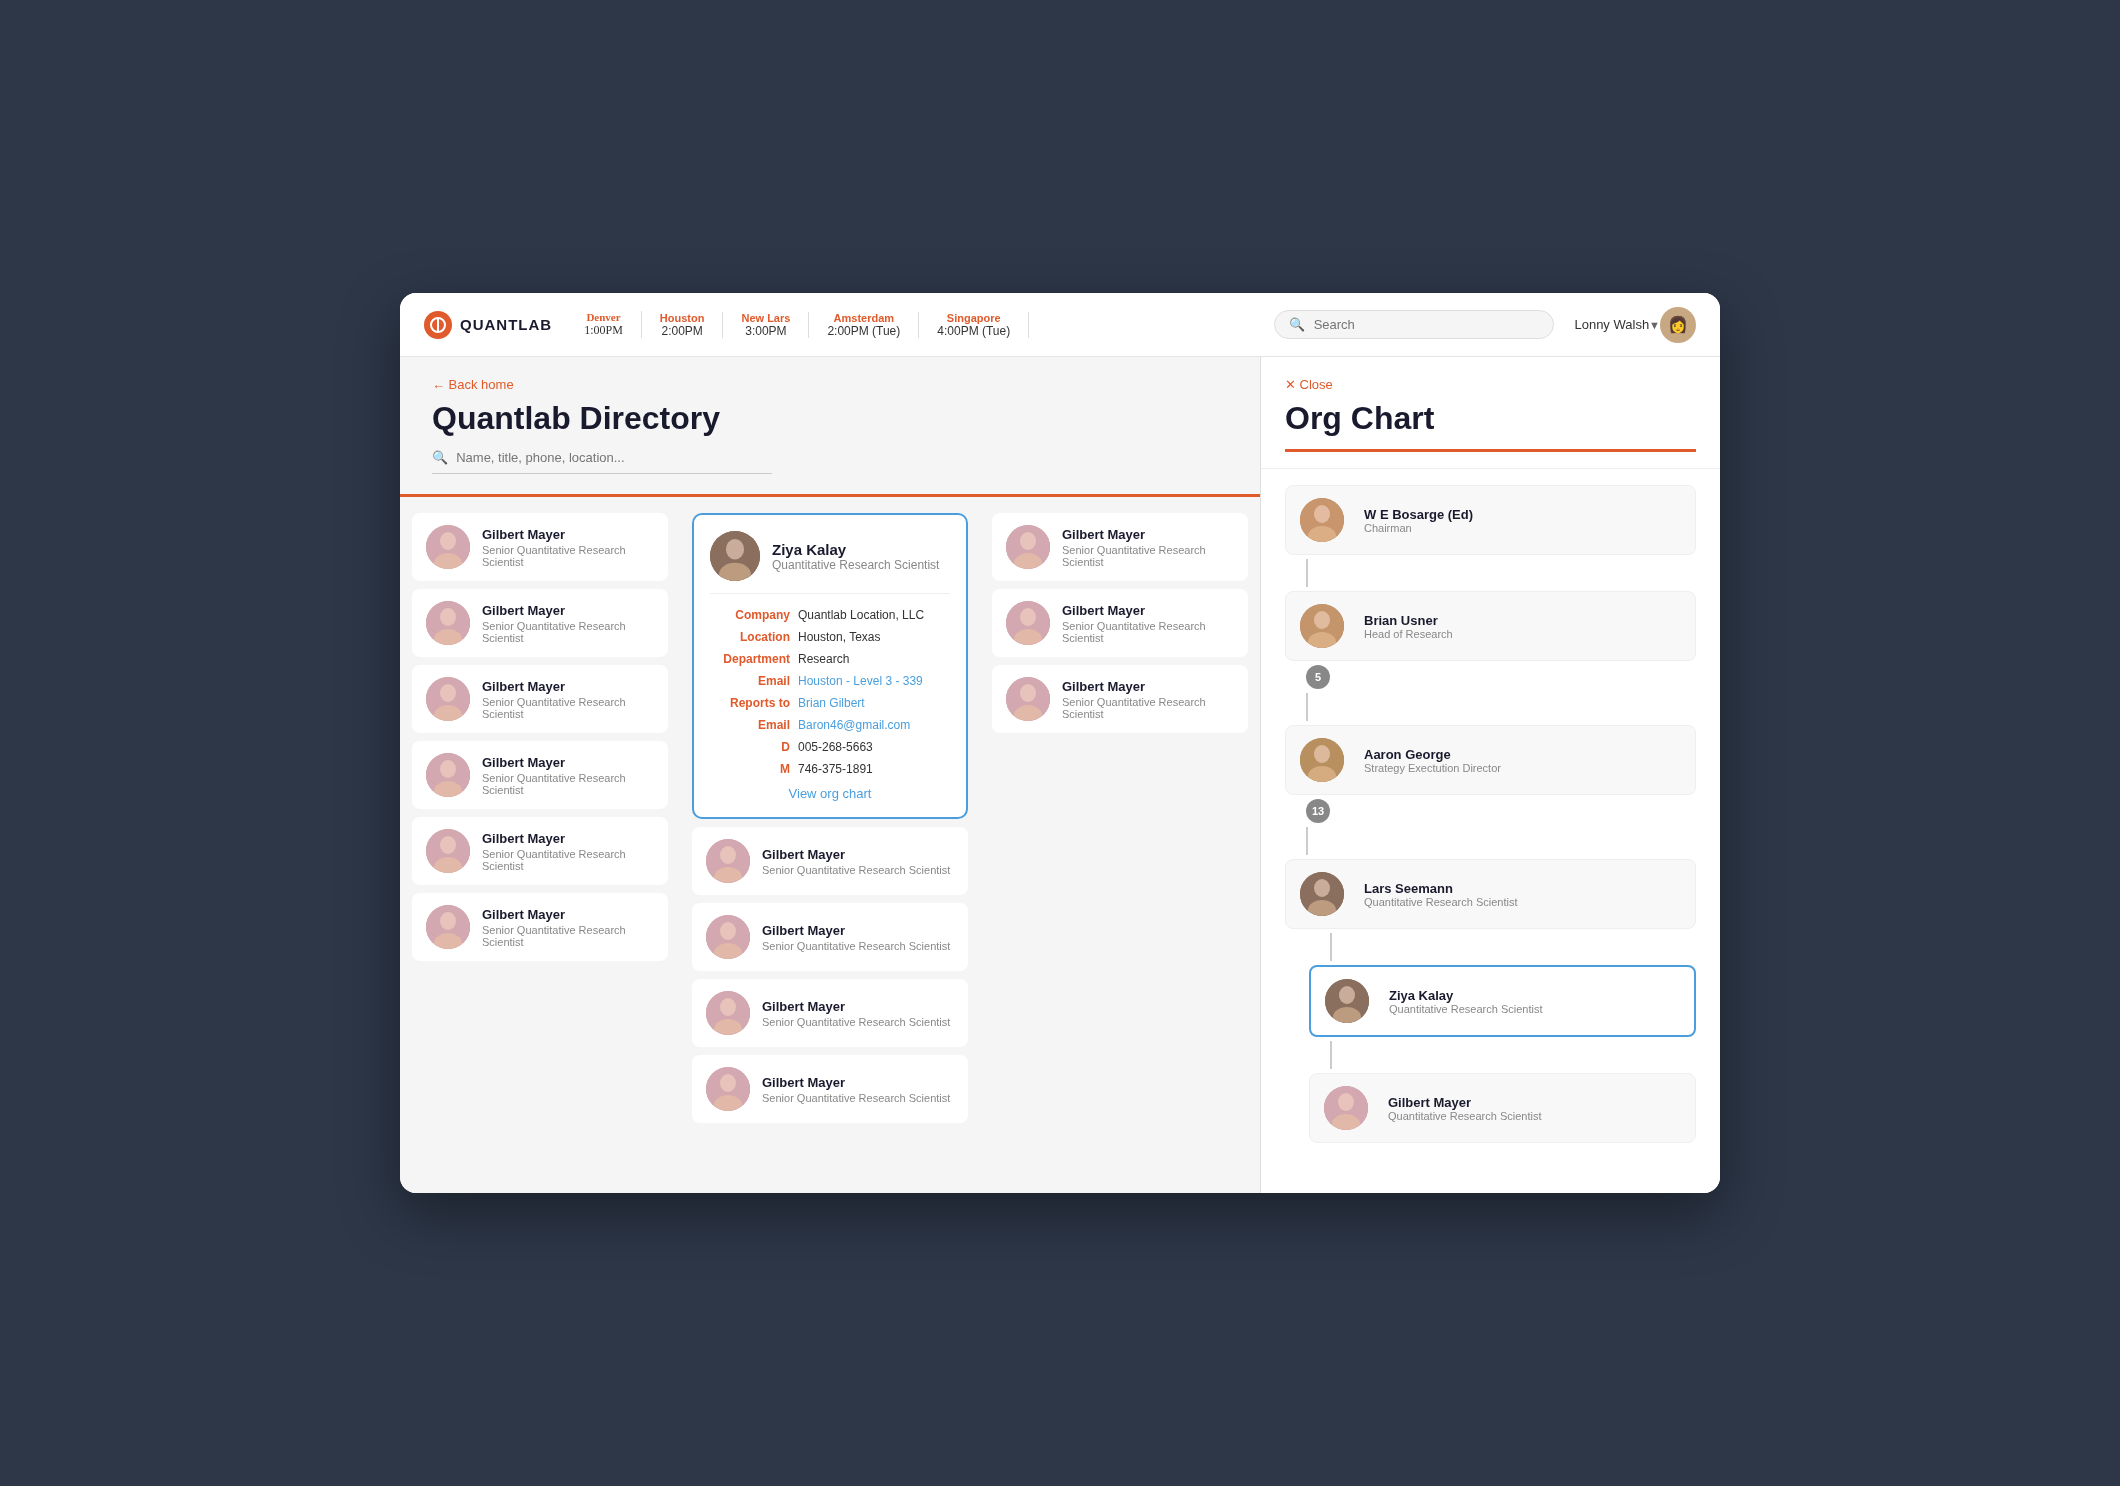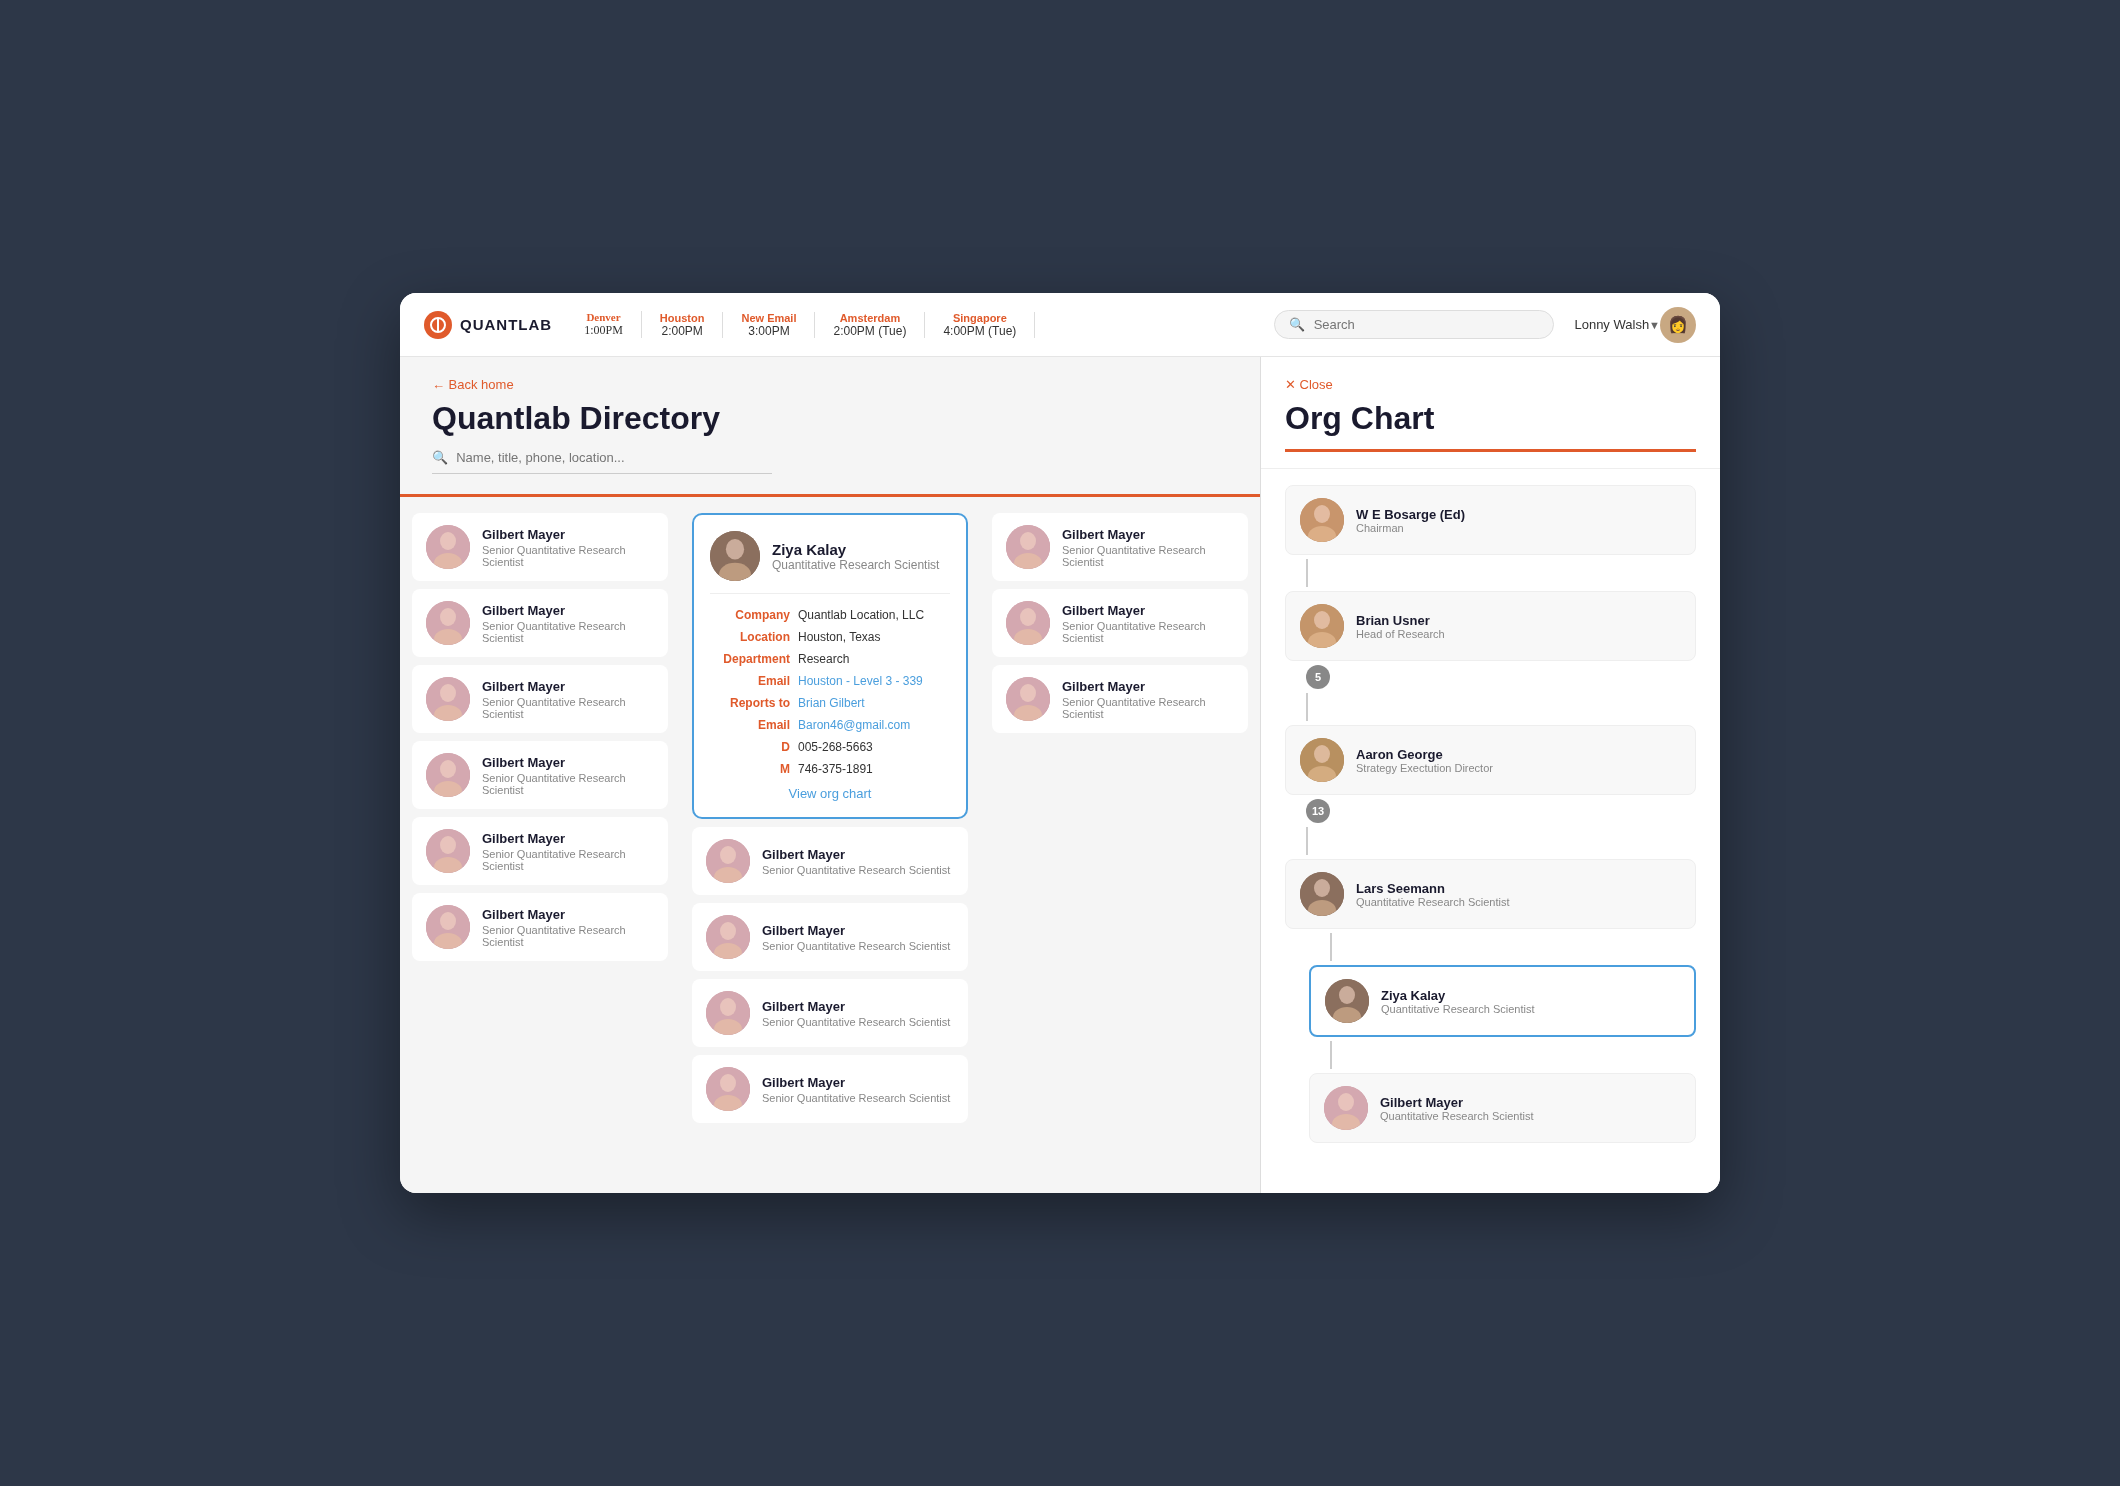--- a/index.html
+++ b/index.html
@@ -349,21 +349,21 @@
       overflow-y: auto;
       padding: 16px 24px;
     }
     .org-node {
       background: #f8f8f8;
       border: 1px solid #eee;
       border-radius: 8px;
       padding: 12px 14px;
       display: flex;
       align-items: center;
-      gap: 12px;
+      gap: 20px;
       margin-bottom: 4px;
     }
     .org-node.selected {
       border: 2px solid #4a9edd;
       background: #fff;
     }
     .org-avatar {
       width: 44px;
       height: 44px;
       border-radius: 50%;
@@ -430,21 +430,21 @@
     <div class="time-zones" id="tz-container">
         <div class="tz-item">
           <span class="tz-city">Denver</span>
           <span class="tz-time">1:00PM</span>
         </div>
         <div class="tz-item">
           <span class="tz-city">Houston</span>
           <span class="tz-time">2:00PM</span>
         </div>
         <div class="tz-item">
-          <span class="tz-city">New Email</span>
+          <span class="tz-city">New Lars</span>
           <span class="tz-time">3:00PM</span>
         </div>
         <div class="tz-item">
           <span class="tz-city">Amsterdam</span>
           <span class="tz-time">2:00PM (Tue)</span>
         </div>
         <div class="tz-item">
           <span class="tz-city">Singapore</span>
           <span class="tz-time">4:00PM (Tue)</span>
         </div>

